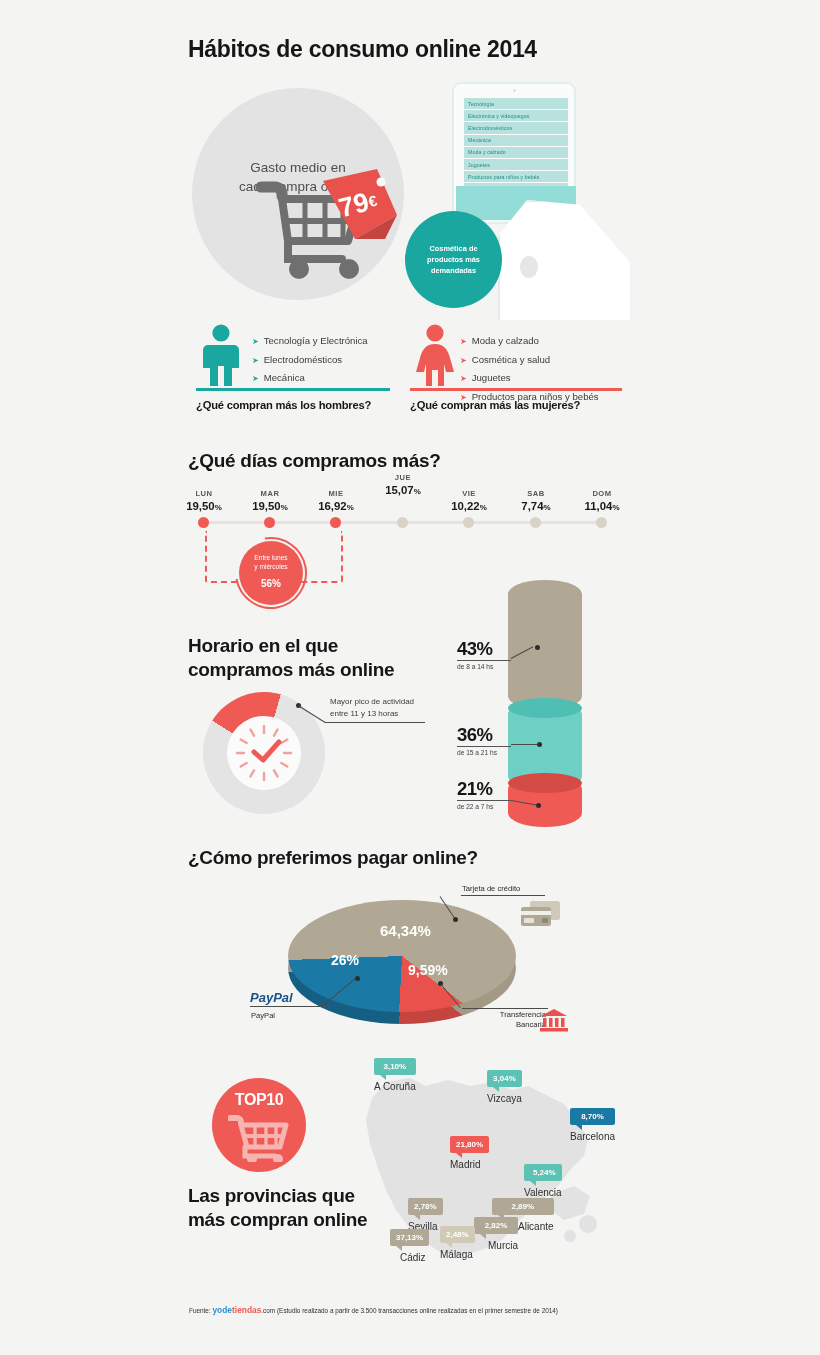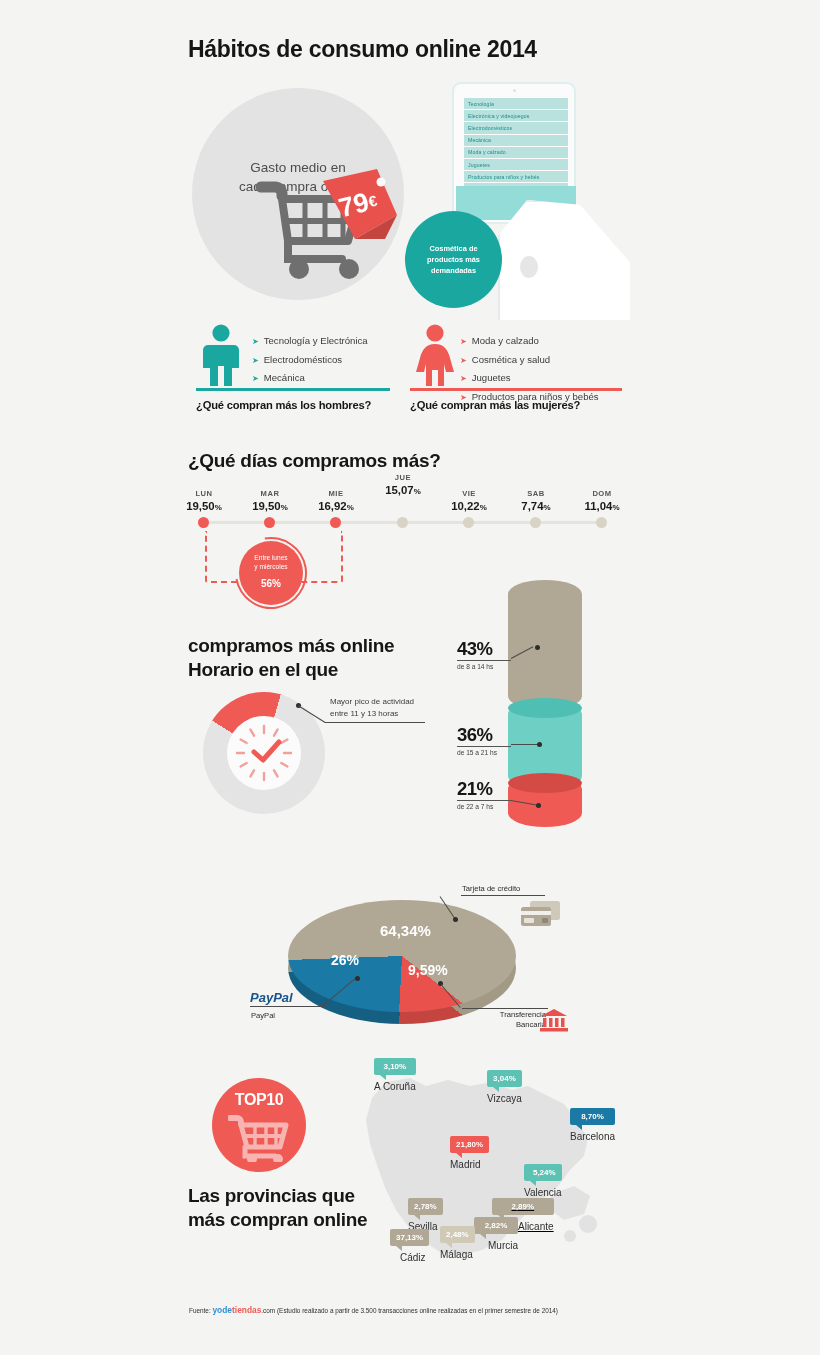--- a/index.html
+++ b/index.html
@@ -341,22 +341,22 @@
 
   <div class="dashbox"></div>
   <div class="badge-ring"></div>
   <div class="badge56">
     <div class="t">Entre lunes</div>
     <div class="t">y miércoles</div>
     <div class="n"><span>56</span><span>%</span></div>
   </div>
 
   <div class="sec-title" style="left:188px;top:634px;">
+    <div>Horario en el que</div>
     <div>compramos más online</div>
-    <div>Horario en el que</div>
   </div>
 
   <div class="clock-outer"></div>
   <div class="clock-wedge"></div>
   <div class="clock-inner"></div>
   <svg style="position:absolute;left:227px;top:716px;" width="74" height="74" viewBox="0 0 74 74">
     <g stroke="#f2a09c" stroke-width="2.4" stroke-linecap="round">
       <line x1="37" y1="10" x2="37" y2="17"></line>
         <line x1="50.5" y1="13.6" x2="47" y2="19.7"></line>
       <line x1="60.4" y1="23.5" x2="54.3" y2="27"></line>
@@ -402,20 +402,21 @@
   <div class="callout-line" style="left:511px;top:744px;width:28px;height:1px;"></div>
   <div class="callout-dot" style="left:537px;top:742px;"></div>
 
   <div class="cyl-stat" style="left:457px;top:778px;">
     <div class="cyl-num">21%</div>
     <div class="cyl-sub">de 22 a 7 hs</div>
   </div>
   <div class="callout-line" style="left:511px;top:800px;width:26px;height:1px;transform:rotate(10deg);transform-origin:left center;"></div>
   <div class="callout-dot" style="left:536px;top:803px;"></div>
 
+  <div class="sec-title" style="left:188px;top:846px;">¿Cómo preferimos pagar online?</div>
 
   <div class="pie-wrap">
     <div class="pie-side"></div>
     <div class="pie-top"></div>
     <div class="pie-lbl" style="left:92px;top:22px;font-size:15px;">64,34%</div>
     <div class="pie-lbl" style="left:43px;top:52px;font-size:14px;">26%</div>
     <div class="pie-lbl" style="left:120px;top:62px;font-size:14px;">9,59%</div>
   </div>
 
   <div class="pay-note" style="left:462px;top:884px;">Tarjeta de crédito</div>
@@ -495,21 +496,21 @@
       <div class="pin-name">Barcelona</div>
     </div>
     <div class="pin" style="left:98px;top:76px;">
       <div class="pin-box" style="background:#ef5a55;color:#ef5a55;"><span style="color:#fff">21,80%</span></div>
       <div class="pin-name">Madrid</div>
     </div>
     <div class="pin" style="left:172px;top:104px;">
       <div class="pin-box" style="background:#5cc2b4;color:#5cc2b4;text-align:right;"><span style="color:#fff">5,24%</span></div>
       <div class="pin-name">Valencia</div>
     </div>
-    <div class="pin" style="left:140px;top:138px;text-decoration:underline;">
+    <div class="pin" style="left:140px;top:138px;">
       <div class="pin-box" style="background:#b0a794;color:#b0a794;"><span style="color:#fff">2,89%</span></div>
       <div class="pin-name" style="margin-left:26px;">Alicante</div>
     </div>
     <div class="pin" style="left:122px;top:157px;">
       <div class="pin-box" style="background:#b0a794;color:#b0a794;"><span style="color:#fff">2,82%</span></div>
       <div class="pin-name" style="margin-left:14px;">Murcia</div>
     </div>
     <div class="pin" style="left:56px;top:138px;">
       <div class="pin-box" style="background:#b0a794;color:#b0a794;"><span style="color:#fff">2,78%</span></div>
       <div class="pin-name">Sevilla</div>

